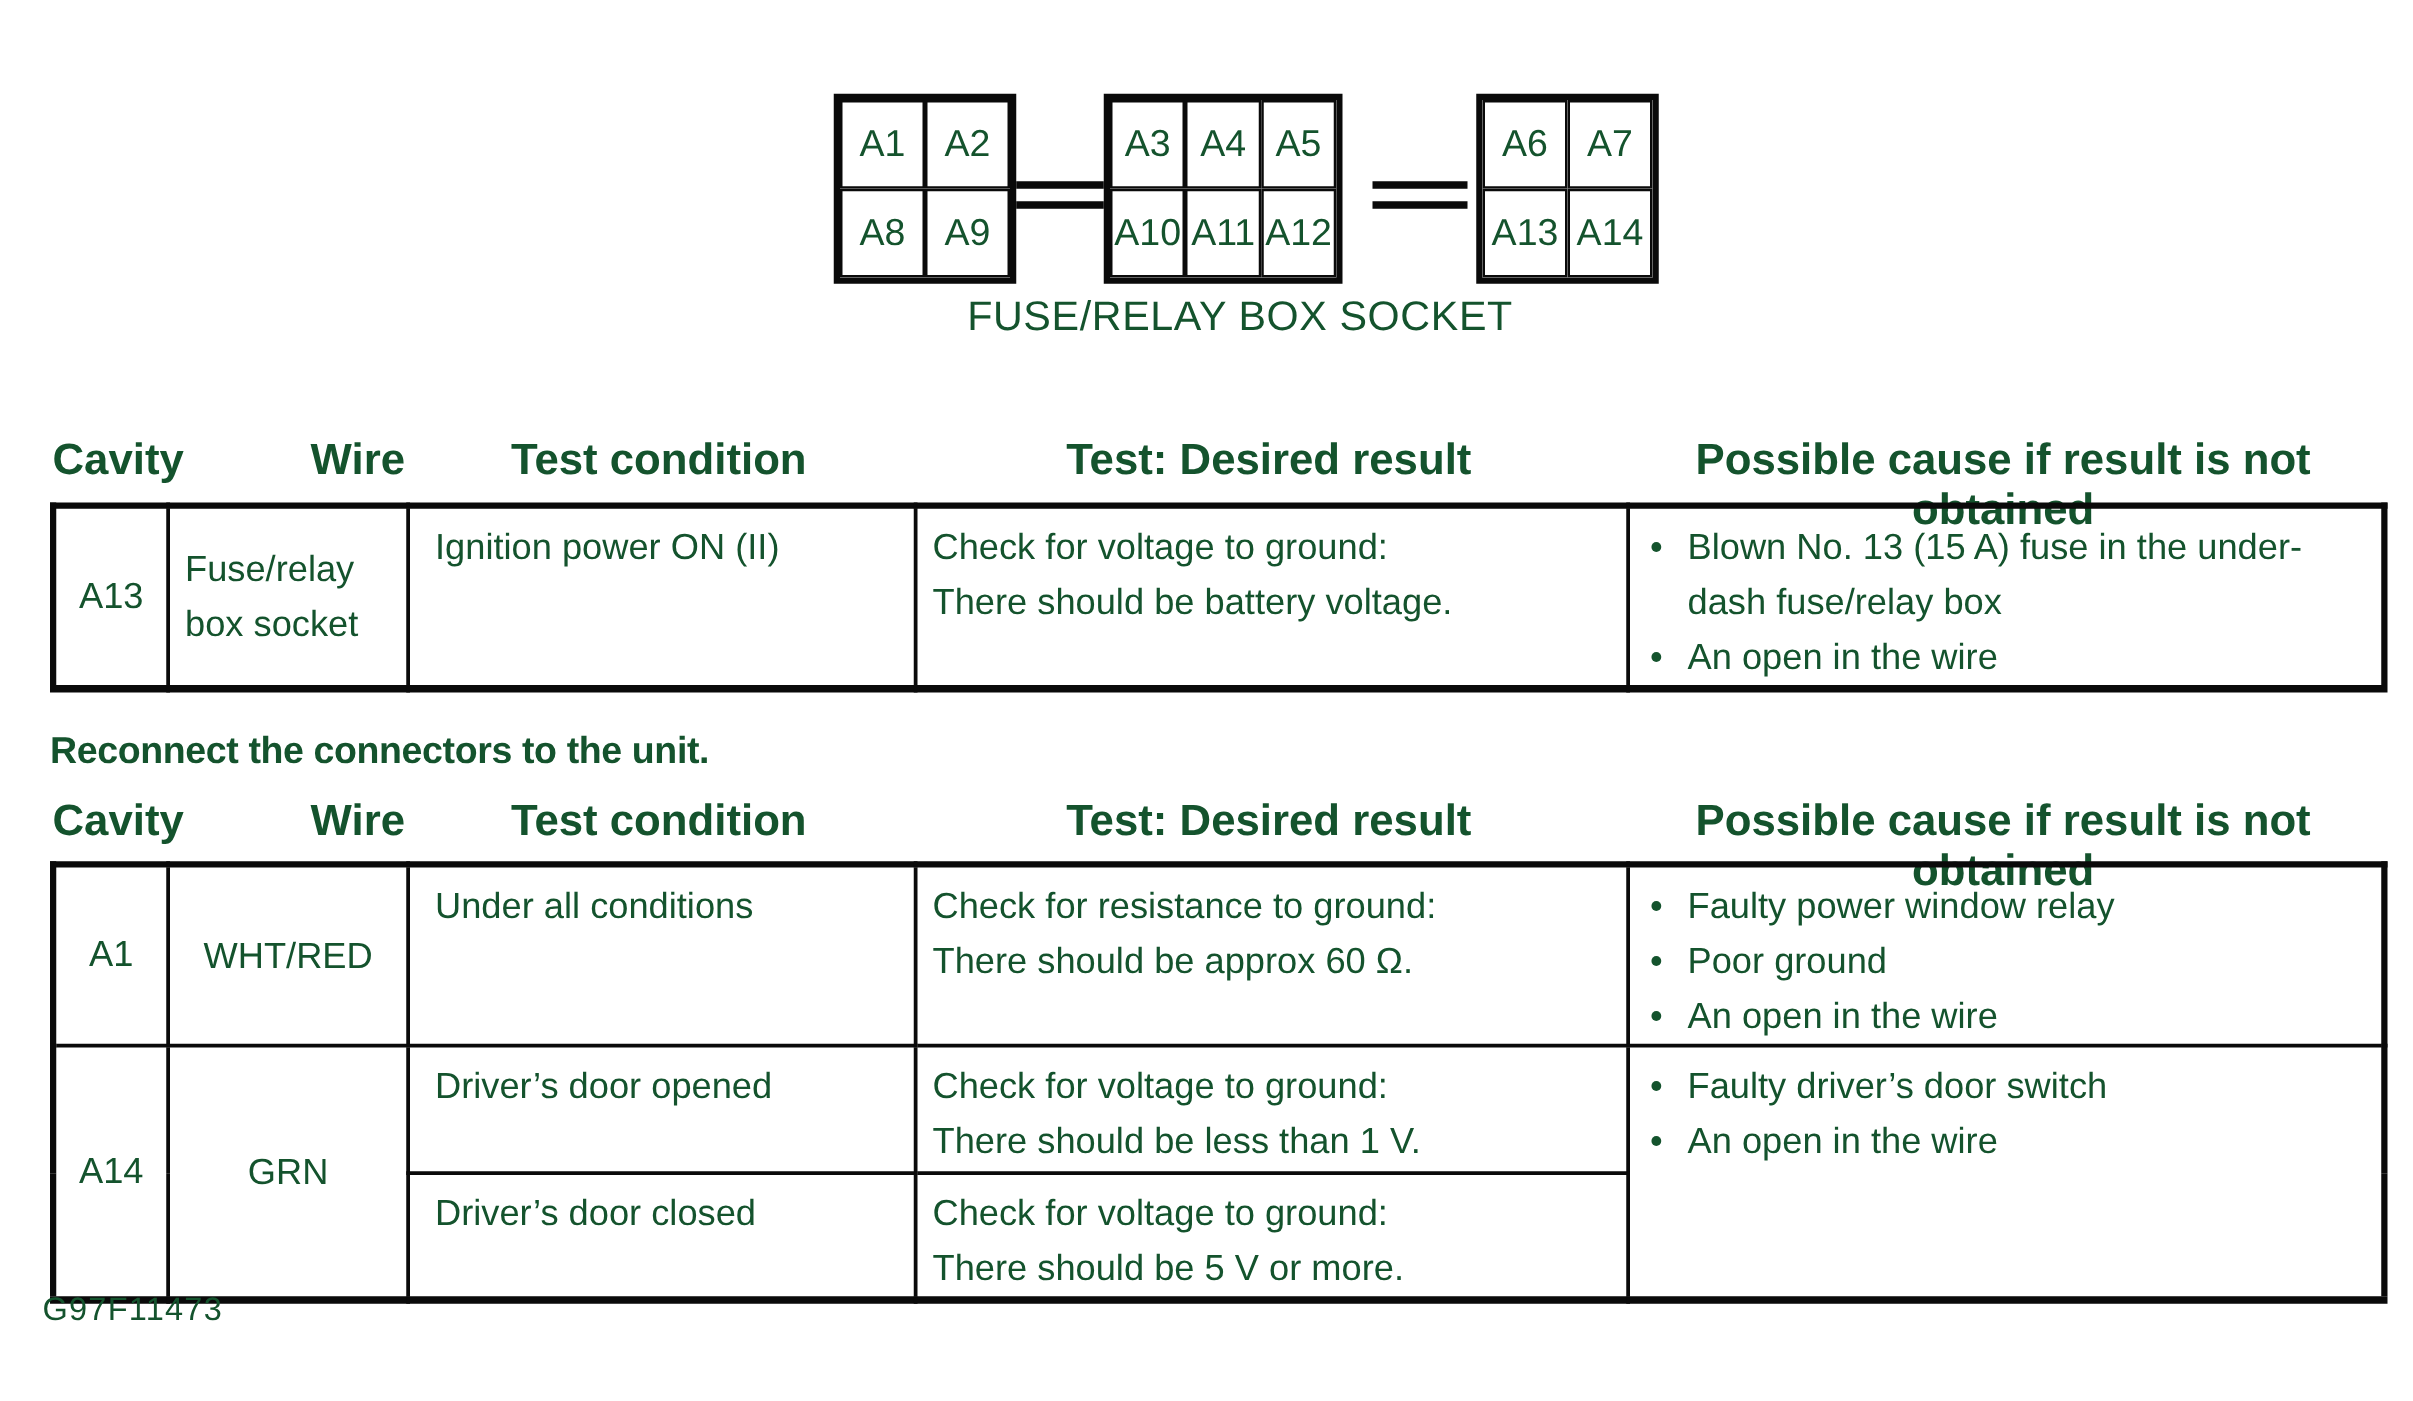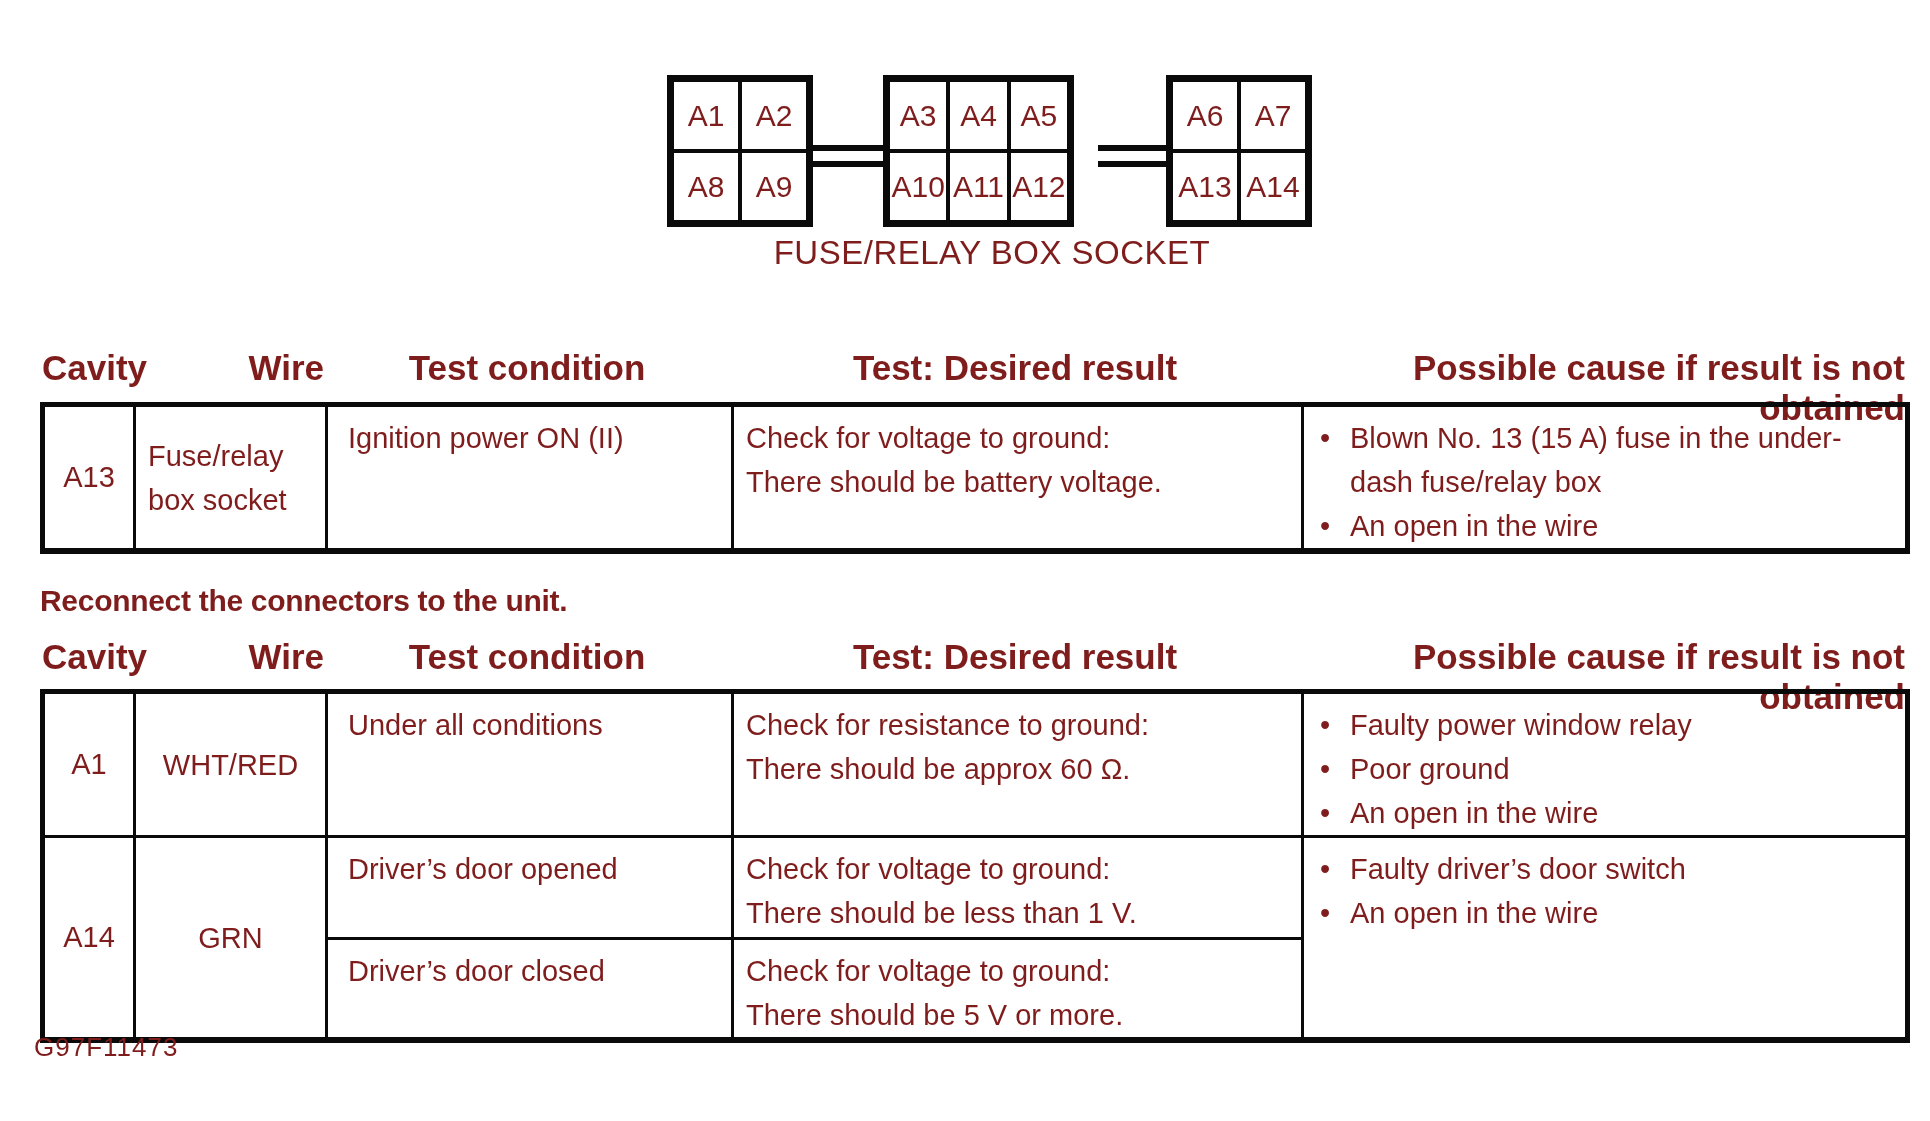--- a/index.html
+++ b/index.html
@@ -1,29 +1,29 @@
 <!DOCTYPE html>
 <html><head>
 <meta charset="utf-8">
 <style>
   html,body { margin:0; padding:0; background:#ffffff; }
   .page {
     position:relative; width:1930px; height:1121px;
-    background:#ffffff; color:#7f1d1d; overflow:hidden;
+    background:#ffffff; color:#14532d; overflow:hidden;
     font-family:"Liberation Sans", sans-serif;
     -webkit-font-smoothing:antialiased;
   }
 
   
   .diagram { position:absolute; left:667px; top:75px; width:650px; height:152px; }
   .block { position:absolute; top:0; height:152px; background:#fff; border:5px solid #0a0a0a;
            display:grid; z-index:1; box-sizing:border-box; }
   .block-1 { left:0;     width:146px; grid-template-columns:1fr 1fr; }
   .block-2 { left:216px; width:191px; grid-template-columns:1fr 1fr 1fr; }
-  .block-3 { left:499px; width:146px; grid-template-columns:1fr 1fr; }
+  .block-3 { left:514px; width:146px; grid-template-columns:1fr 1fr; }
   .block { grid-template-rows:1fr 1fr; }
   .socket-cell {
     border:2px solid #0a0a0a; display:flex; align-items:center; justify-content:center;
     font-size:30px; line-height:1; background:#fff;
   }
   .bridge { position:absolute; top:70px; height:22px; box-sizing:border-box;
             border-top:6px solid #0a0a0a; border-bottom:6px solid #0a0a0a; z-index:0; }
   .bridge-1 { left:138px; width:86px; }
   .bridge-2 { left:431px; width:76px; }
   .diagram-caption {
@@ -39,21 +39,21 @@
   
   .col-headers { position:absolute; left:40px; width:1865px; display:flex;
                  font-size:35px; font-weight:700; }
   .col-headers-1 { top:348px; }
   .col-headers-2 { top:637px; }
   .col-h { text-align:center; box-sizing:border-box; }
   .col-h:nth-child(1) { width:92px;  text-align:left; padding-left:2px; }
   .col-h:nth-child(2) { width:192px;text-align:right; }
   .col-h:nth-child(3) { width:406px; }
   .col-h:nth-child(4) { width:570px; }
-  .col-h:nth-child(5) { width:605px;text-align:right; }
+  .col-h:nth-child(5) { width:605px; }
 
   
   table.test-table {
     position:absolute; left:40px; width:1865px;
     border-collapse:collapse; table-layout:fixed;
     border:5px solid #0a0a0a; border-bottom-width:6px;
     font-size:29px;
   }
   .table-1 { top:402px; }
   .table-2 { top:689px; }

